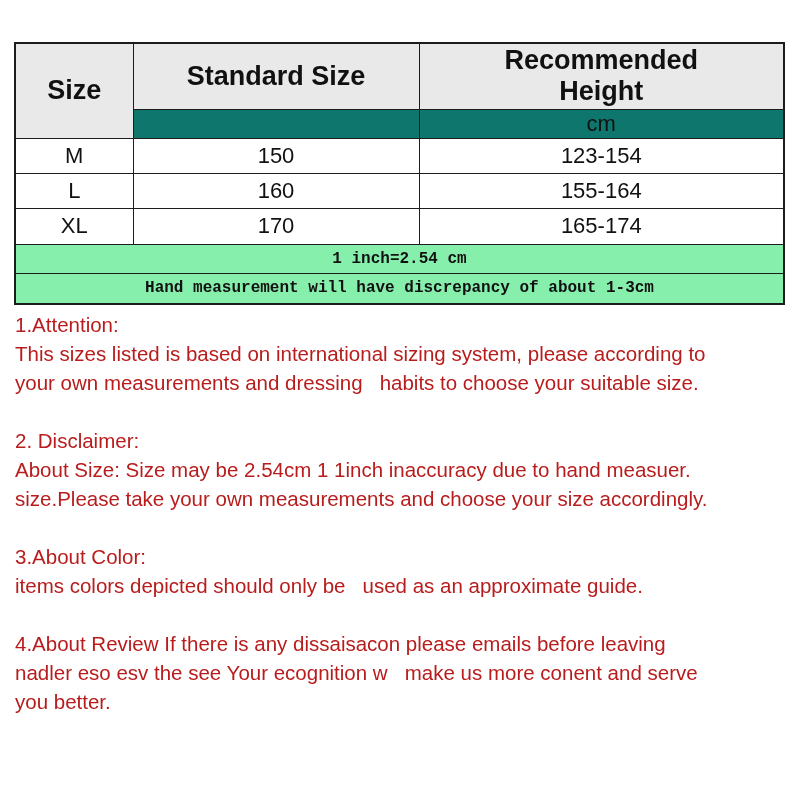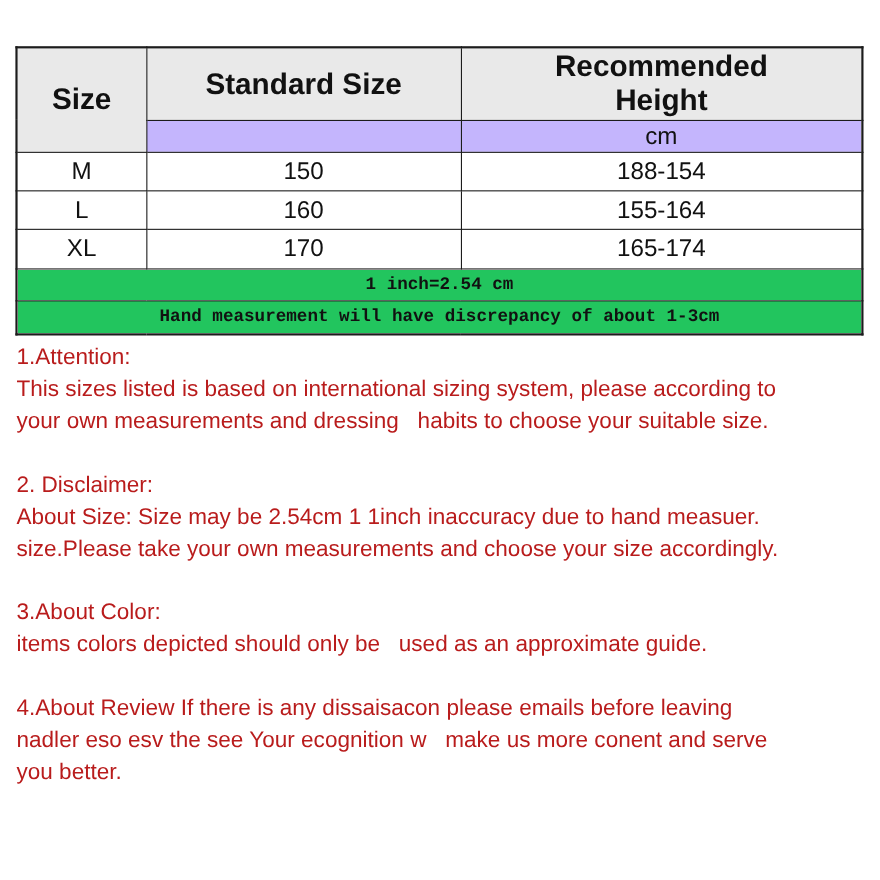--- a/index.html
+++ b/index.html
@@ -46,37 +46,37 @@
 
   th.hdr {
     background: #e9e9e9;
     font-size: 27px;
     font-weight: bold;
     color: #111111;
     line-height: 1.15;
   }
   th.hdr-wrap { white-space: pre-line; margin-top: 28px; }
   th.sub {
-    background: #c4b5fd;
+    background: #0f766e;
     font-size: 22px;
     font-weight: normal;
     color: #111111;
   }
   td.cell {
     font-size: 22px;
     font-weight: normal;
     color: #111111;
     background: #ffffff;
   }
   td.mono-note {
     font-family: "Liberation Mono", monospace;
     font-weight: bold;
     font-size: 16px;
     color: #111111;
-    background: #22c55e;
+    background: #86efac;
     letter-spacing: 0;
   }
 
   
   .notes {
     position: absolute;
     left: 15px;
     top: 310px;
     width: 778px;
   }
@@ -108,21 +108,21 @@
 Height</th>
       </tr>
       <tr class="head-row-2">
         <th class="sub"></th>
         <th class="sub">cm</th>
       </tr>
 
       <tr class="data-row">
         <td class="cell">M</td>
         <td class="cell">150</td>
-        <td class="cell">188-154</td>
+        <td class="cell">123-154</td>
       </tr>
       <tr class="data-row">
         <td class="cell">L</td>
         <td class="cell">160</td>
         <td class="cell">155-164</td>
       </tr>
       <tr class="data-row data-row-last">
         <td class="cell">XL</td>
         <td class="cell">170</td>
         <td class="cell">165-174</td>

